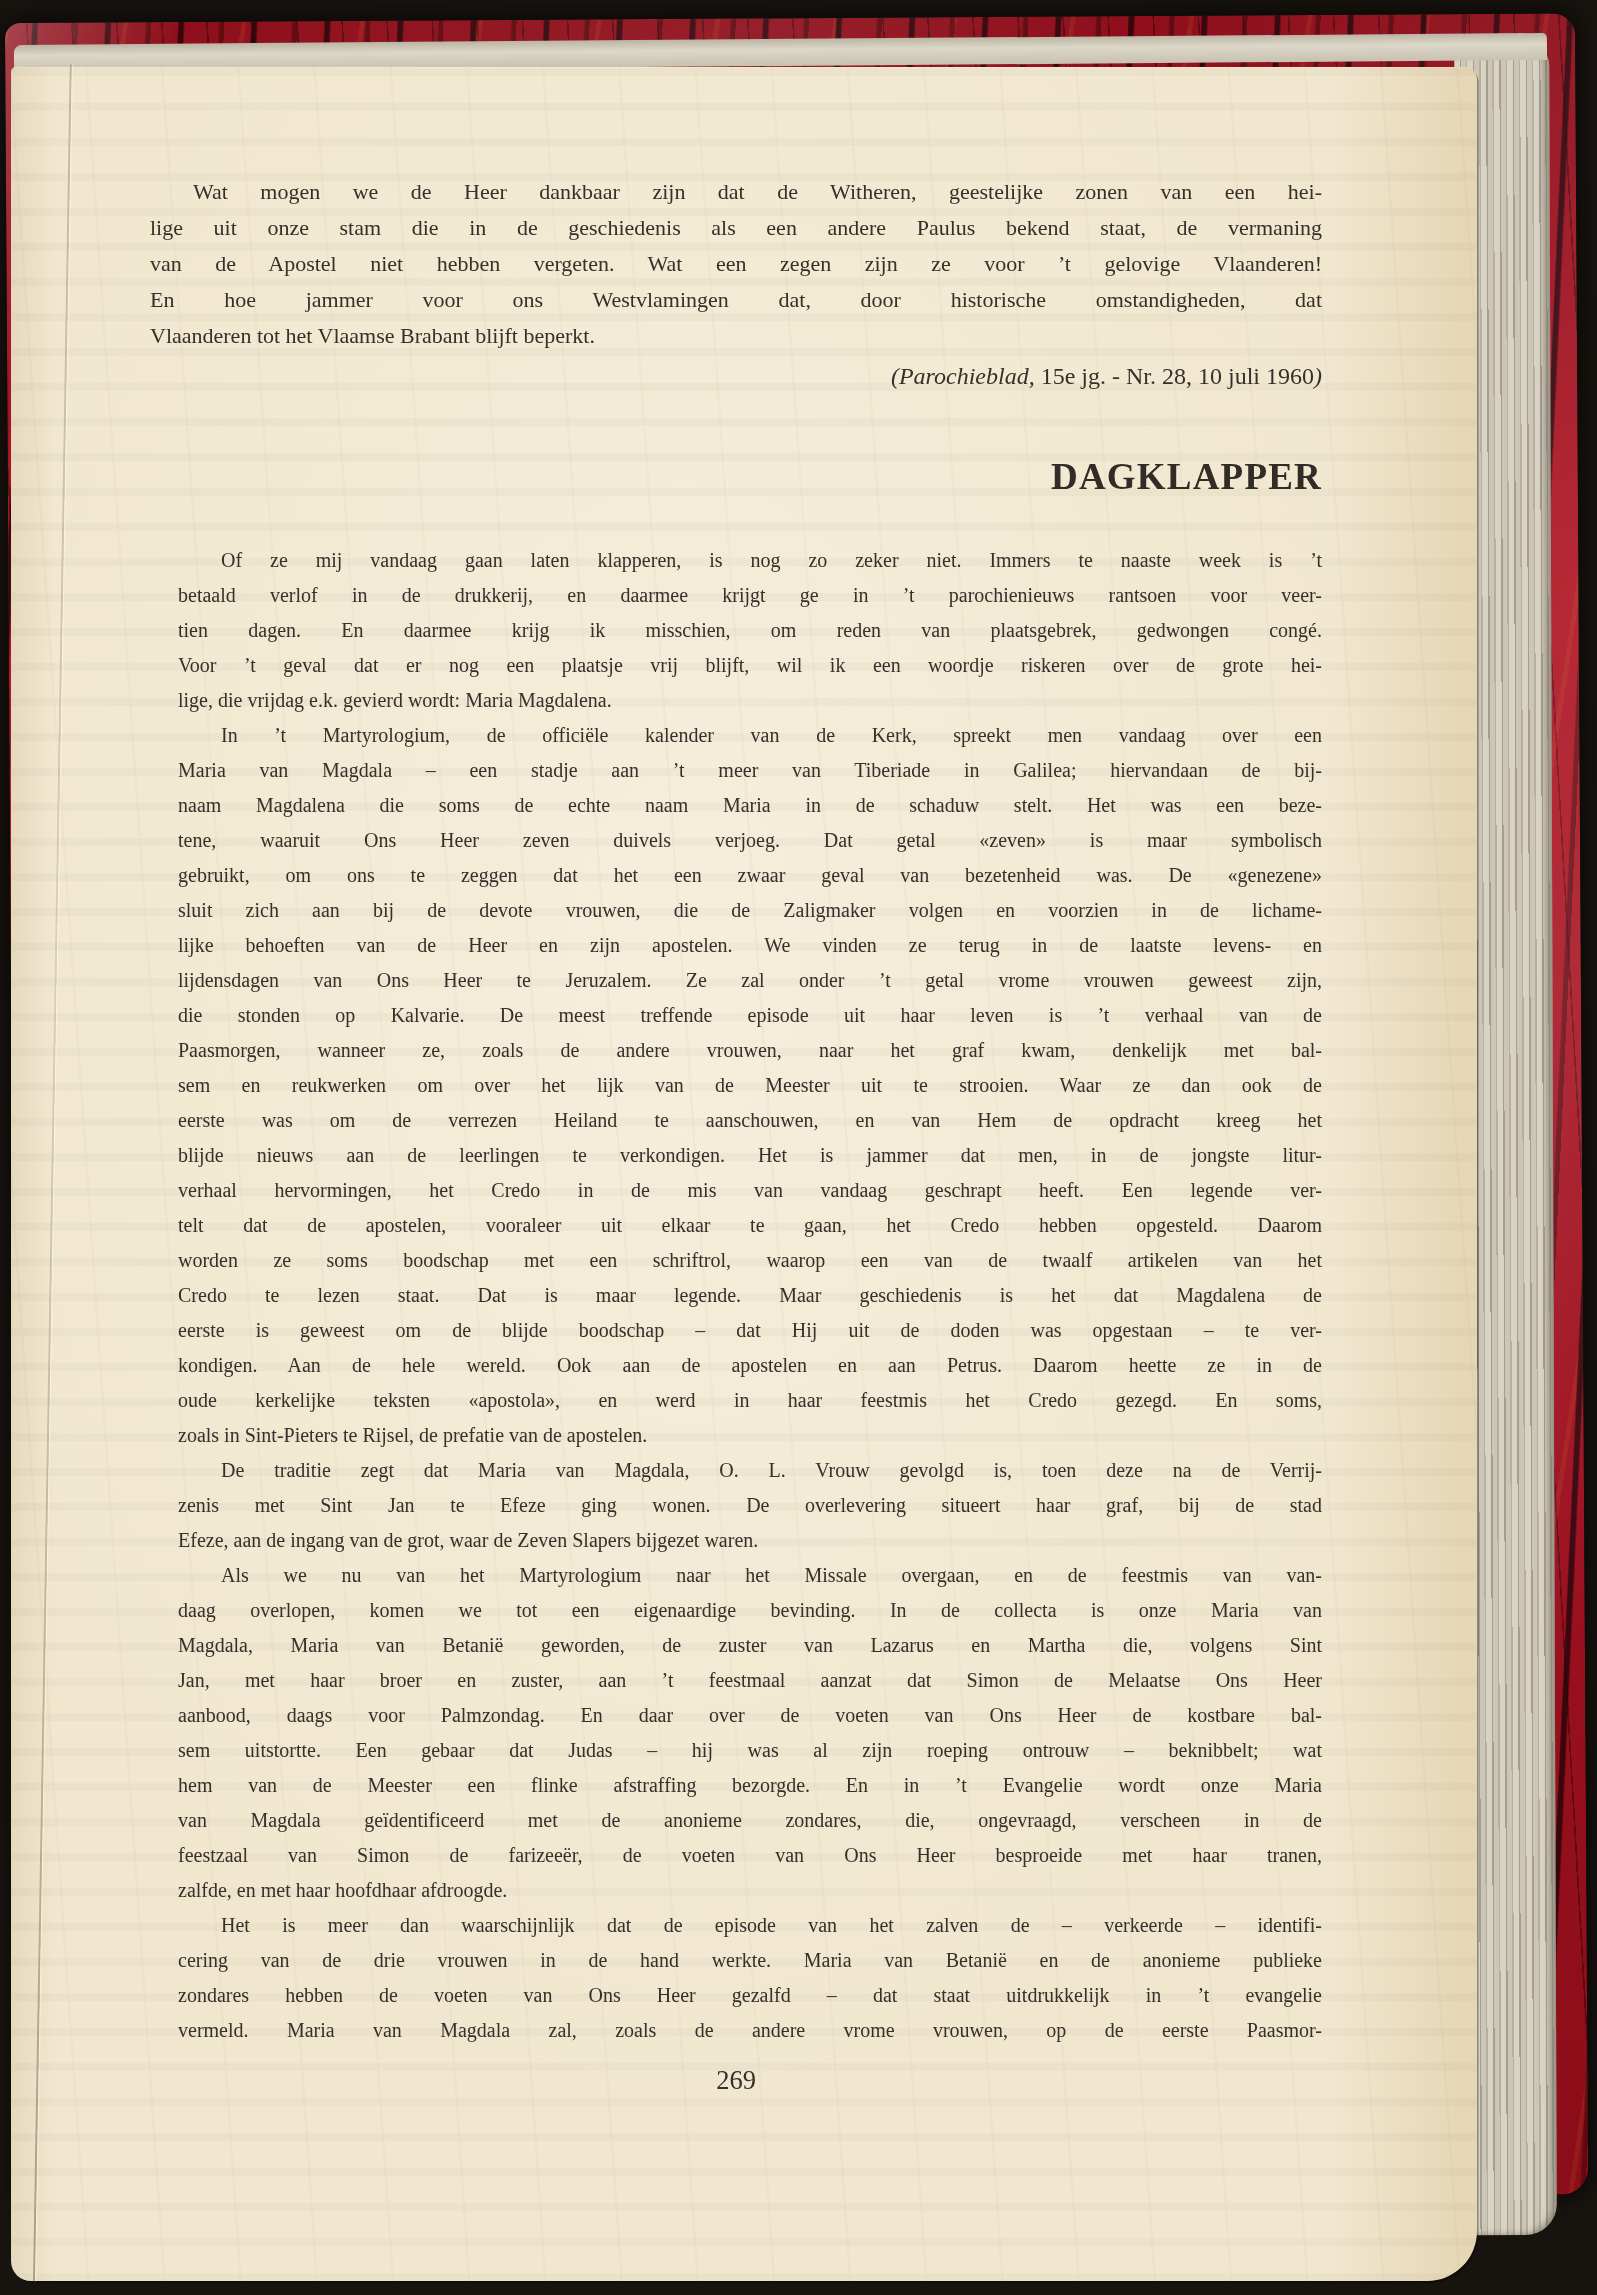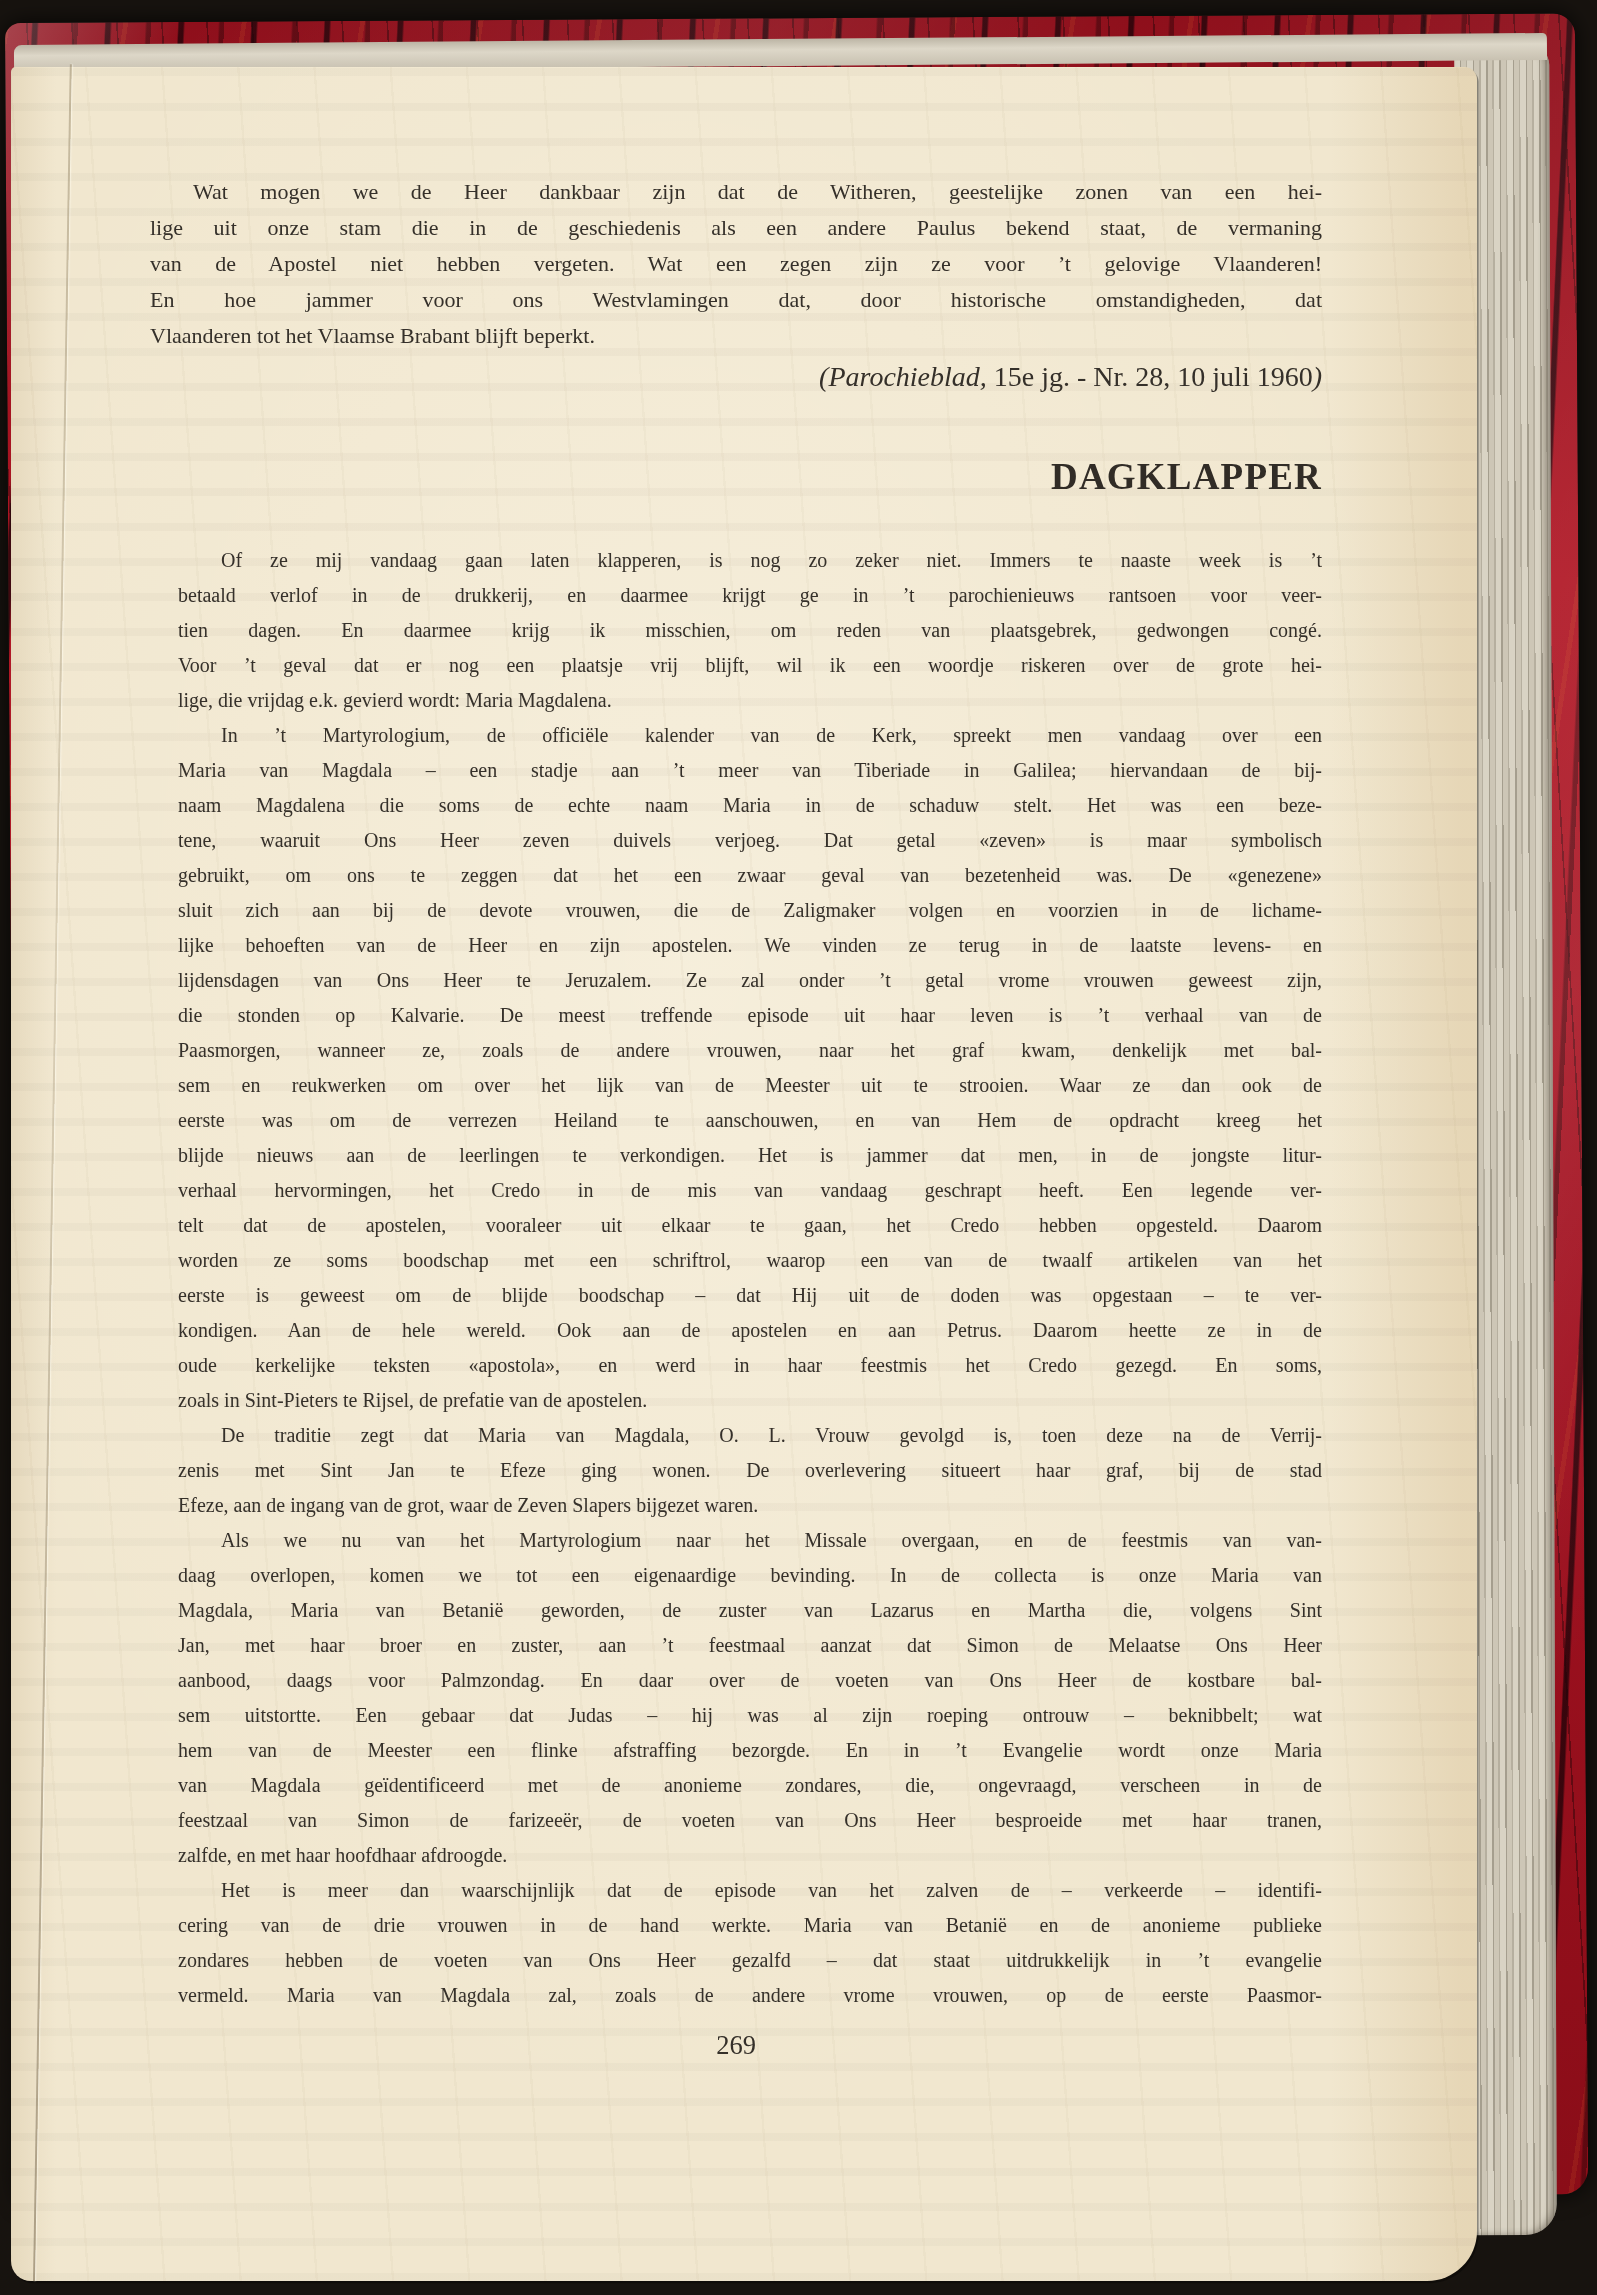--- a/index.html
+++ b/index.html
@@ -53,21 +53,21 @@
          box-shadow:0.8px 0 1.6px rgba(255,252,240,0.8);}
 
   .text-area{position:absolute;left:139px;top:0;width:1172px;color:#35302a;}
 
   .quote-block{margin-top:107px;font-size:22px;line-height:36px;}
   .body-block{font-size:20px;line-height:35px;margin-left:28px;}
   .line{text-align:justify;text-align-last:justify;-moz-text-align-last:justify;}
   .line.first{text-indent:43px;}
   .line.last{text-align-last:left;-moz-text-align-last:left;}
 
-  .citation{margin-top:6.2px;font-size:28px;line-height:33px;text-align:right;}
+  .citation{margin-top:6.2px;font-size:24px;line-height:33px;text-align:right;}
   .citation .it{font-style:italic;}
 
   .heading{margin:62px 0 0 0;text-align:right;font-size:37px;line-height:44px;
            font-weight:bold;letter-spacing:1.2px;color:#312c26;}
   .body-block{margin-top:44px;}
 
   .page-number{margin-top:17px;text-align:center;font-size:26.5px;color:#35302a;}
 </style>
 </head>
 <body>
@@ -109,20 +109,21 @@
           <div class="line">lijke behoeften van de Heer en zijn apostelen. We vinden ze terug in de laatste levens- en</div>
           <div class="line">lijdensdagen van Ons Heer te Jeruzalem. Ze zal onder ’t getal vrome vrouwen geweest zijn,</div>
           <div class="line">die stonden op Kalvarie. De meest treffende episode uit haar leven is ’t verhaal van de</div>
           <div class="line">Paasmorgen, wanneer ze, zoals de andere vrouwen, naar het graf kwam, denkelijk met bal-</div>
           <div class="line">sem en reukwerken om over het lijk van de Meester uit te strooien. Waar ze dan ook de</div>
           <div class="line">eerste was om de verrezen Heiland te aanschouwen, en van Hem de opdracht kreeg het</div>
           <div class="line">blijde nieuws aan de leerlingen te verkondigen. Het is jammer dat men, in de jongste litur-</div>
           <div class="line">verhaal hervormingen, het Credo in de mis van vandaag geschrapt heeft. Een legende ver-</div>
           <div class="line">telt dat de apostelen, vooraleer uit elkaar te gaan, het Credo hebben opgesteld. Daarom</div>
           <div class="line">worden ze soms boodschap met een schriftrol, waarop een van de twaalf artikelen van het</div>
+          <div class="line">Credo te lezen staat. Dat is maar legende. Maar geschiedenis is het dat Magdalena de</div>
           <div class="line">eerste is geweest om de blijde boodschap – dat Hij uit de doden was opgestaan – te ver-</div>
           <div class="line">kondigen. Aan de hele wereld. Ook aan de apostelen en aan Petrus. Daarom heette ze in de</div>
           <div class="line">oude kerkelijke teksten «apostola», en werd in haar feestmis het Credo gezegd. En soms,</div>
           <div class="line last">zoals in Sint-Pieters te Rijsel, de prefatie van de apostelen.</div>
           <div class="line first">De traditie zegt dat Maria van Magdala, O. L. Vrouw gevolgd is, toen deze na de Verrij-</div>
           <div class="line">zenis met Sint Jan te Efeze ging wonen. De overlevering situeert haar graf, bij de stad</div>
           <div class="line last">Efeze, aan de ingang van de grot, waar de Zeven Slapers bijgezet waren.</div>
           <div class="line first">Als we nu van het Martyrologium naar het Missale overgaan, en de feestmis van van-</div>
           <div class="line">daag overlopen, komen we tot een eigenaardige bevinding. In de collecta is onze Maria van</div>
           <div class="line">Magdala, Maria van Betanië geworden, de zuster van Lazarus en Martha die, volgens Sint</div>

